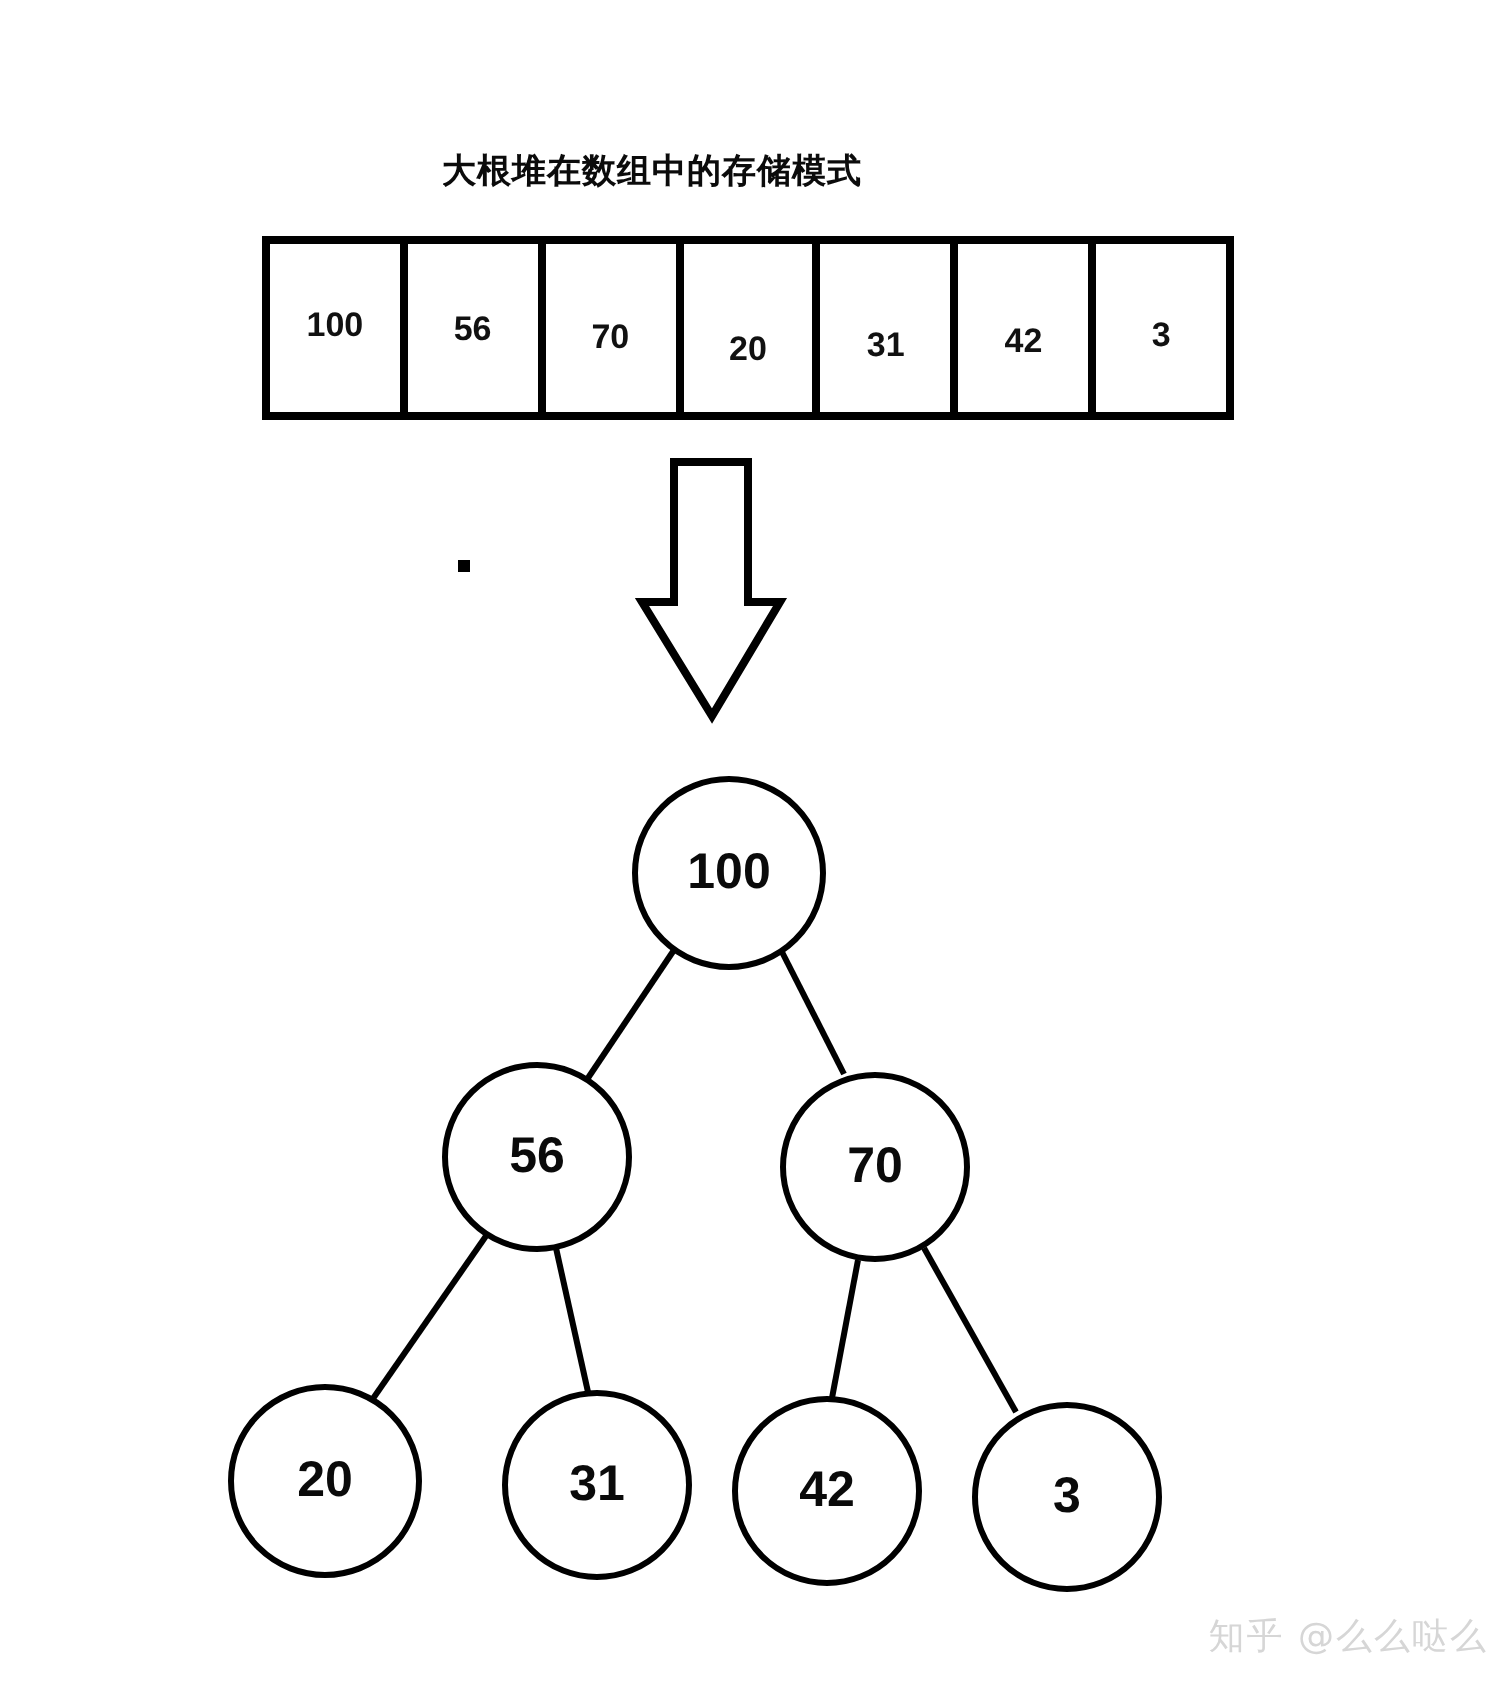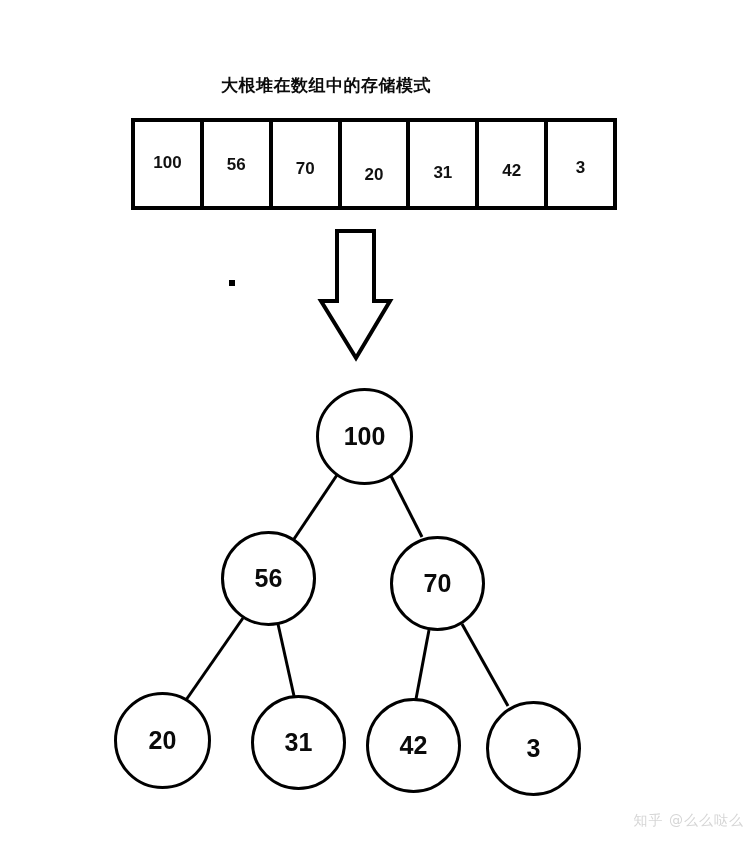--- a/index.html
+++ b/index.html
@@ -108,21 +108,21 @@
     font-weight: bold;
     color: #0a0a0a;
     line-height: 1;
   }
 
   
   .watermark {
     position: absolute;
     right: 12px;
     bottom: 14px;
-    font-size: 14px;
+    font-size: 18px;
     color: #d6d6d6;
     letter-spacing: 1px;
     white-space: nowrap;
     font-family: "DejaVu Sans", sans-serif;
   }
 </style>
 </head>
 <body>
 
 <svg id="canvas" viewBox="0 0 756 844" xmlns="http://www.w3.org/2000/svg">

